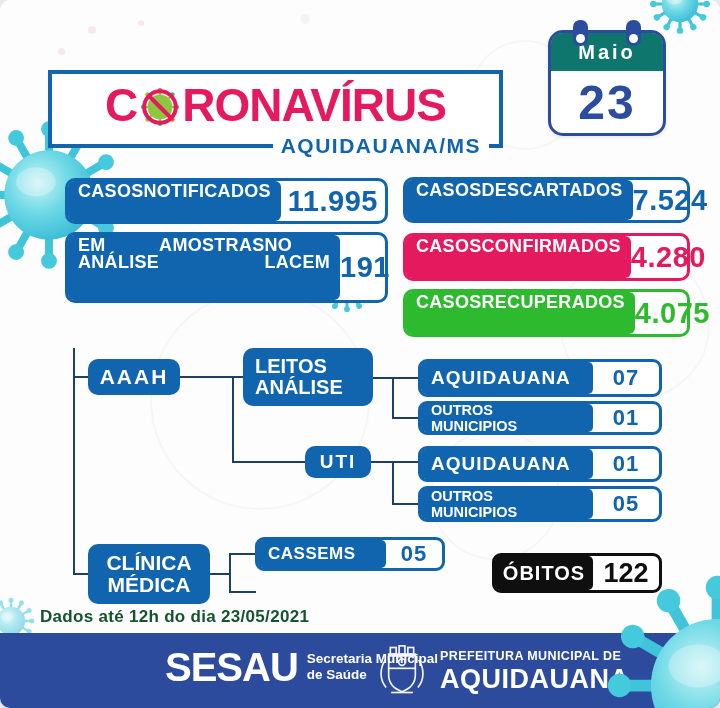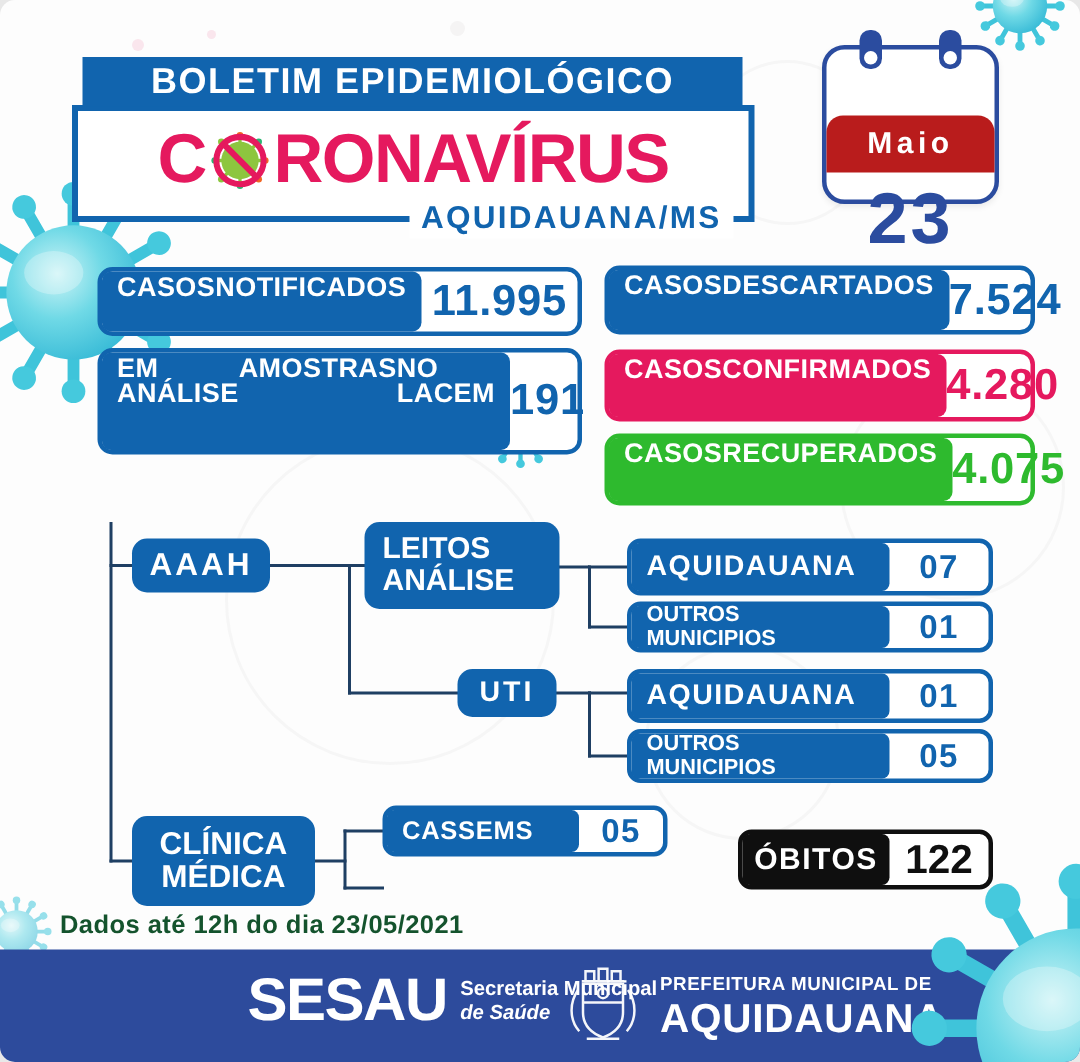--- a/index.html
+++ b/index.html
@@ -36,23 +36,23 @@
     position:absolute;right:10px;bottom:-15px;background:#fff;padding:0 8px;
     color:#1164ae;font-size:21px;font-weight:800;letter-spacing:1.5px;line-height:26px;
   }
   
   .cal{
     position:absolute;left:548px;top:30px;width:118px;height:106px;
     border:3px solid #2b4c9f;border-radius:15px;background:#fff;z-index:2;
     box-shadow:0 2px 4px rgba(0,0,0,0.08);
   }
   .cal-top{
-    height:38px;background:#b91c1c;border-radius:11px 11px 0 0;
+    height:38px;background:#0f766e;border-radius:11px 11px 0 0;
     display:flex;align-items:center;justify-content:center;
-    color:#fff;font-size:20px;font-weight:800;letter-spacing:3px;margin-top:44px;
+    color:#fff;font-size:20px;font-weight:800;letter-spacing:3px;
   }
   .cal-day{
     height:62px;display:flex;align-items:center;justify-content:center;
     color:#2b4c9f;font-size:48px;font-weight:900;letter-spacing:2px;
   }
   .cal-ring{
     position:absolute;top:-13px;width:15px;height:26px;background:#2b4c9f;border-radius:7px;
   }
   .cal-ring:after{
     content:"";position:absolute;left:3px;bottom:3px;width:9px;height:9px;
@@ -212,21 +212,20 @@
   <svg class="vdec" viewBox="0 0 120 120" style="left:318px;top:256px;width:58px;height:58px;">
       <use href="#virusShape"></use>
     </svg>
   <svg class="vdec" viewBox="0 0 120 120" style="left:648px;top:-28px;width:64px;height:64px;">
       <use href="#virusShape"></use>
     </svg>
   <svg class="vdec" viewBox="0 0 120 120" style="left:-14px;top:596px;width:50px;height:50px;opacity:0.55;">
       <use href="#virusShape"></use>
     </svg>
 
-  <div class="hd-bar">BOLETIM EPIDEMIOLÓGICO</div>
   <div class="hd-box">
     <div class="brand">
       <span>C</span>
       <svg class="brand-virus" viewBox="0 0 60 60">
         <g stroke="#8dc63f" stroke-width="3">
           <line x1="30" y1="9" x2="30" y2="16"></line>
             <line x1="30" y1="44" x2="30" y2="51"></line>
           <line x1="9" y1="30" x2="16" y2="30"></line>
             <line x1="44" y1="30" x2="51" y2="30"></line>
           <line x1="15" y1="15" x2="20" y2="20"></line>
@@ -354,21 +353,21 @@
     <div class="val">122</div>
   </div>
 
   <div class="footnote">Dados até 12h do dia 23/05/2021</div>
 
   <div class="footer">
     <div class="sesau">
       <span class="big">SESAU</span>
       <span class="sub">
         <span style="display:block;">Secretaria Municipal</span>
-        <span style="display:block;font-style:italic;">de Saúde</span>
+        <span style="display:block;">de Saúde</span>
       </span>
     </div>
     <svg class="crest" viewBox="0 0 60 64" width="50" height="58">
       <g fill="none" stroke="#ffffff" stroke-width="2" opacity="0.95">
         <rect x="16" y="5" width="7" height="8"></rect>
         <rect x="26.5" y="3" width="7" height="10"></rect>
         <rect x="37" y="5" width="7" height="8"></rect>
         <path d="M13 13 H47"></path>
         <path d="M14 15 H46 V38 Q46 52 30 58 Q14 52 14 38 Z"></path>
         <path d="M14 30 H46"></path>

